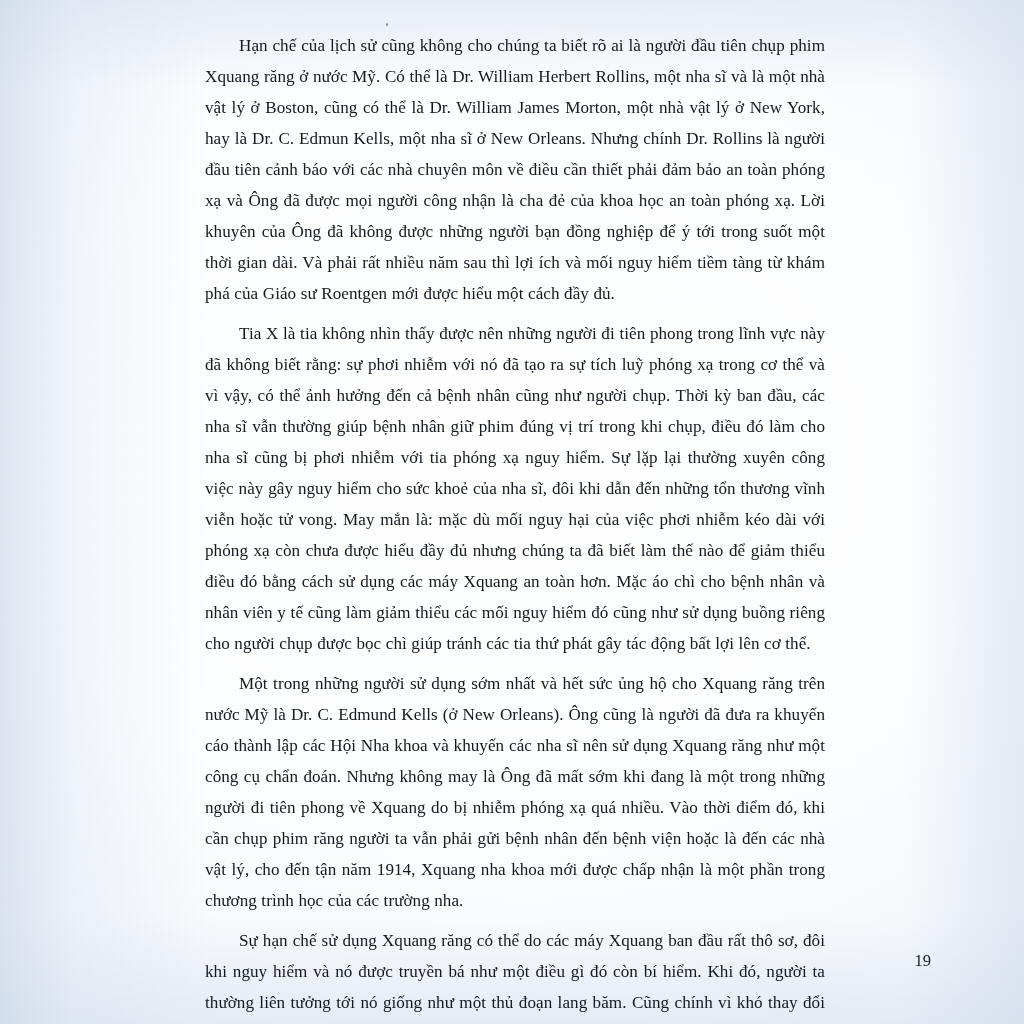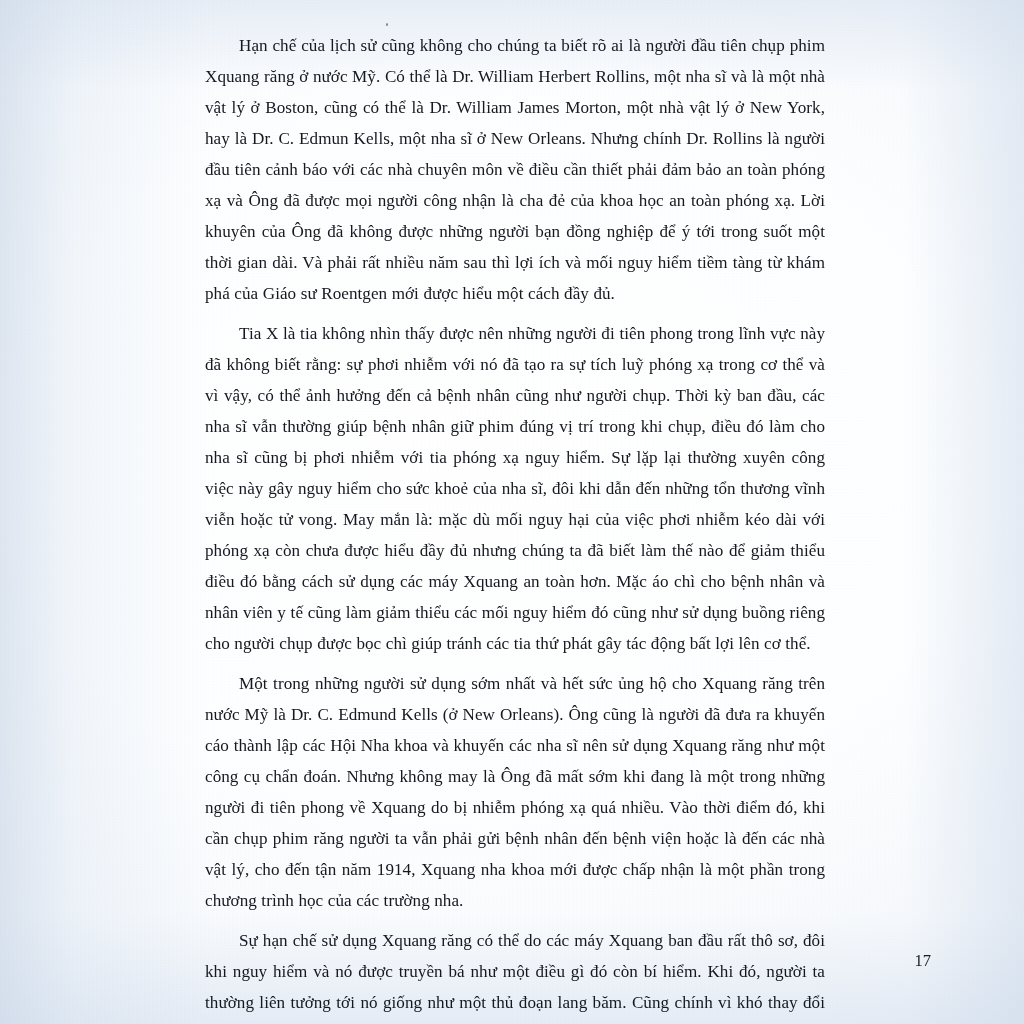--- a/index.html
+++ b/index.html
@@ -123,16 +123,16 @@
   <div id="ink-speck"></div>
 
   <div id="text-column">
     <p class="para">Hạn chế của lịch sử cũng không cho chúng ta biết rõ ai là người đầu tiên chụp phim Xquang răng ở nước Mỹ. Có thể là Dr. William Herbert Rollins, một nha sĩ và là một nhà vật lý ở Boston, cũng có thể là Dr. William James Morton, một nhà vật lý ở New York, hay là Dr. C. Edmun Kells, một nha sĩ ở New Orleans. Nhưng chính Dr. Rollins là người đầu tiên cảnh báo với các nhà chuyên môn về điều cần thiết phải đảm bảo an toàn phóng xạ và Ông đã được mọi người công nhận là cha đẻ của khoa học an toàn phóng xạ. Lời khuyên của Ông đã không được những người bạn đồng nghiệp để ý tới trong suốt một thời gian dài. Và phải rất nhiều năm sau thì lợi ích và mối nguy hiểm tiềm tàng từ khám phá của Giáo sư Roentgen mới được hiểu một cách đầy đủ.</p>
     <p class="para">Tia X là tia không nhìn thấy được nên những người đi tiên phong trong lĩnh vực này đã không biết rằng: sự phơi nhiễm với nó đã tạo ra sự tích luỹ phóng xạ trong cơ thể và vì vậy, có thể ảnh hưởng đến cả bệnh nhân cũng như người chụp. Thời kỳ ban đầu, các nha sĩ vẫn thường giúp bệnh nhân giữ phim đúng vị trí trong khi chụp, điều đó làm cho nha sĩ cũng bị phơi nhiễm với tia phóng xạ nguy hiểm. Sự lặp lại thường xuyên công việc này gây nguy hiểm cho sức khoẻ của nha sĩ, đôi khi dẫn đến những tổn thương vĩnh viễn hoặc tử vong. May mắn là: mặc dù mối nguy hại của việc phơi nhiễm kéo dài với phóng xạ còn chưa được hiểu đầy đủ nhưng chúng ta đã biết làm thế nào để giảm thiểu điều đó bằng cách sử dụng các máy Xquang an toàn hơn. Mặc áo chì cho bệnh nhân và nhân viên y tế cũng làm giảm thiểu các mối nguy hiểm đó cũng như sử dụng buồng riêng cho người chụp được bọc chì giúp tránh các tia thứ phát gây tác động bất lợi lên cơ thể.</p>
     <p class="para">Một trong những người sử dụng sớm nhất và hết sức ủng hộ cho Xquang răng trên nước Mỹ là Dr. C. Edmund Kells (ở New Orleans). Ông cũng là người đã đưa ra khuyến cáo thành lập các Hội Nha khoa và khuyến các nha sĩ nên sử dụng Xquang răng như một công cụ chẩn đoán. Nhưng không may là Ông đã mất sớm khi đang là một trong những người đi tiên phong về Xquang do bị nhiễm phóng xạ quá nhiều. Vào thời điểm đó, khi cần chụp phim răng người ta vẫn phải gửi bệnh nhân đến bệnh viện hoặc là đến các nhà vật lý, cho đến tận năm 1914, Xquang nha khoa mới được chấp nhận là một phần trong chương trình học của các trường nha.</p>
     <p class="para">Sự hạn chế sử dụng Xquang răng có thể do các máy Xquang ban đầu rất thô sơ, đôi khi nguy hiểm và nó được truyền bá như một điều gì đó còn bí hiểm. Khi đó, người ta thường liên tưởng tới nó giống như một thủ đoạn lang băm. Cũng chính vì khó thay đổi quan điểm và vì sự thờ ơ, sợ hãi của bệnh nhân đã làm trì hoãn việc chấp nhận sử dụng Xquang trong nhiều năm.</p>
 
   </div>
 
-  <div id="page-number">17</div>
+  <div id="page-number">19</div>
 
   <div id="paper-noise"></div>
 </div>
 
 </body></html>

